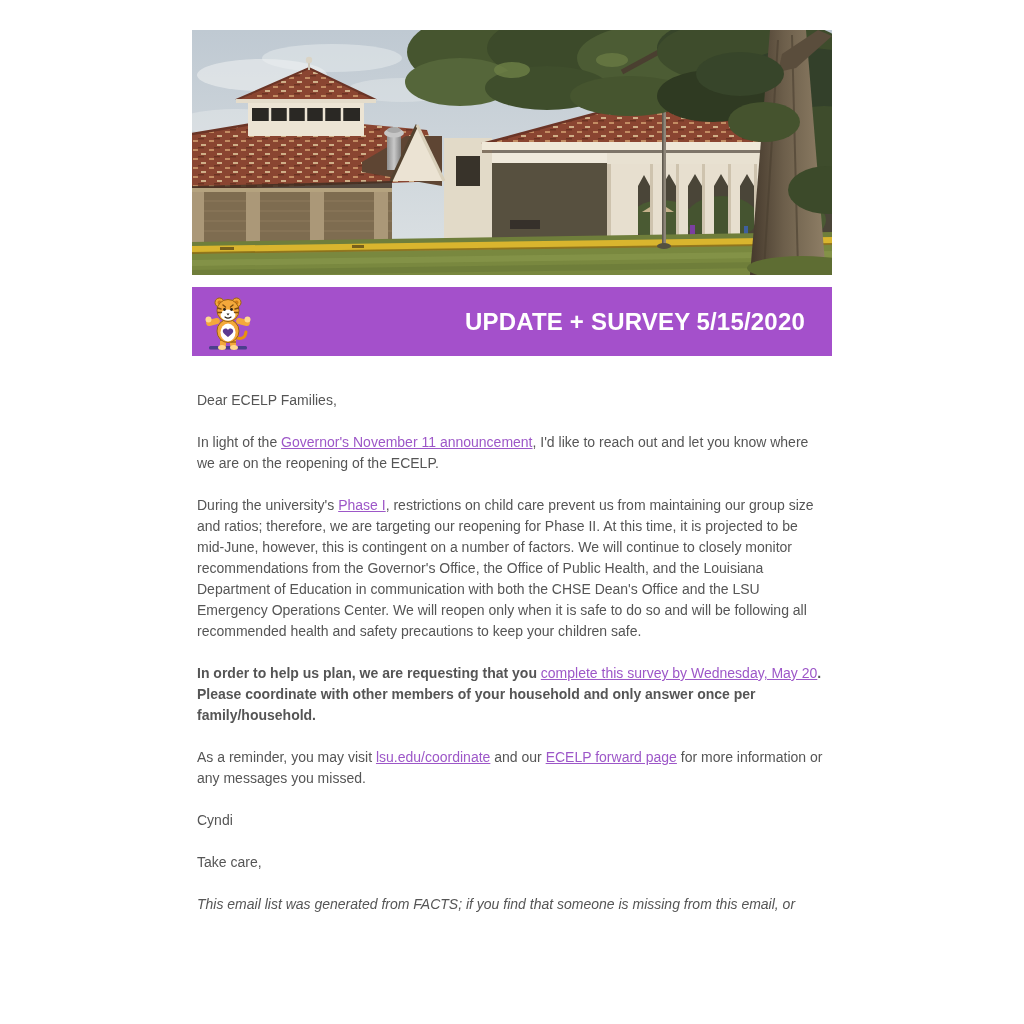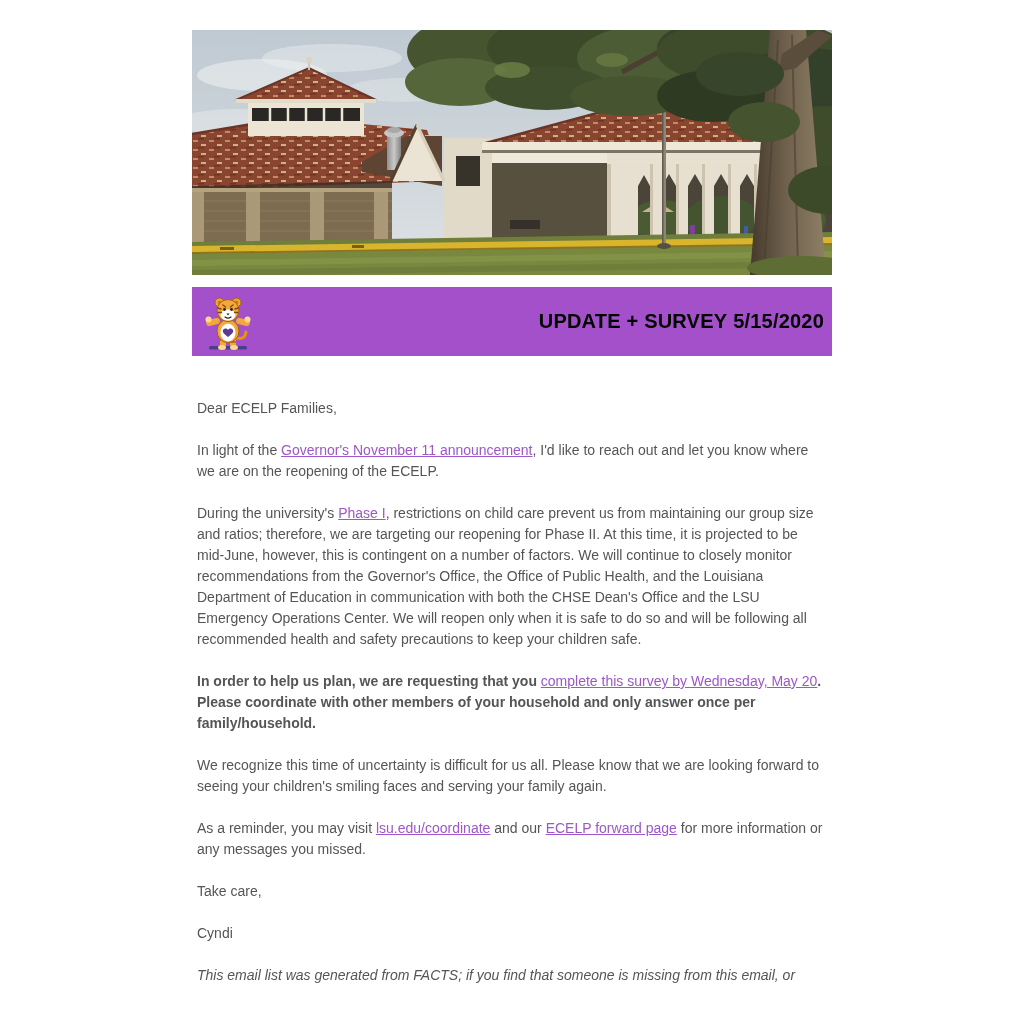--- a/index.html
+++ b/index.html
@@ -10,29 +10,29 @@
   .email{width:640px;margin:0 auto;padding-top:30px;}
   .hero{width:640px;height:245px;display:block;}
   .hero svg{display:block;}
   .spacer{height:12px;}
   .banner{
     height:69px;display:flex;align-items:center;
     background:#a450cb;
   }
   .mascot{width:48px;height:58px;margin-left:12px;margin-top:2px;flex:0 0 auto;}
   .banner-title{
-    margin-left:auto;padding-right:8px;color:#000000;
-    font-size:20px;font-weight:bold;letter-spacing:.2px;white-space:nowrap;
+    margin-left:auto;padding-right:27px;color:#ffffff;
+    font-size:24px;font-weight:bold;letter-spacing:.2px;white-space:nowrap;
   }
   .banner-title .main{margin-right:6px;}
   .email-body{
     padding:30px 5px 0 5px;
     font-size:14px;line-height:21px;color:#555555;
   }
-  .para{margin:12px 0 21px 0;}
+  .para{margin:4px 0 21px 0;}
   .p-bold{font-weight:bold;}
   .p-bold a{font-weight:normal;}
   .p-italic{font-style:italic;}
   .p-signature{margin-top:-11px;}
   .email-body a{color:var(--link,#9d57c8);text-decoration:underline;cursor:pointer;}
   .divider{width:46px;border-top:1px solid #979797;margin:6px 0 10px 0;}
 </style>
 </head>
 <body>
 
@@ -261,20 +261,19 @@
     <div class="banner-title">
       <span class="main">UPDATE + SURVEY</span><span>5/15/2020</span>
     </div>
   </div>
 
   <div class="email-body" style="color: rgb(85, 85, 85);">
       <div class="para p-normal">Dear ECELP Families,</div>
       <div class="para p-normal">In light of the <a href="#">Governor's November 11 announcement</a>, I'd like to reach out and let you know where we are on the reopening of the ECELP.</div>
       <div class="para p-normal">During the university's <a href="#">Phase I</a>, restrictions on child care prevent us from maintaining our group size and ratios; therefore, we are targeting our reopening for Phase II. At this time, it is projected to be mid-June, however, this is contingent on a number of factors. We will continue to closely monitor recommendations from the Governor's Office, the Office of Public Health, and the Louisiana Department of Education in communication with both the CHSE Dean's Office and the LSU Emergency Operations Center. We will reopen only when it is safe to do so and will be following all recommended health and safety precautions to keep your children safe.</div>
       <div class="para p-bold">In order to help us plan, we are requesting that you <a href="#">complete this survey by Wednesday, May 20</a>. Please coordinate with other members of your household and only answer once per family/household.</div>
-      <div class="para p-normal">We recognize this time of uncertainty is difficult for us all. Please know that we are looking forward to seeing your children's smiling faces and serving your family again.</div>
       <div class="para p-normal">As a reminder, you may visit <a href="#">lsu.edu/coordinate</a> and our <a href="#">ECELP forward page</a> for more information or any messages you missed.</div>
+      <div class="para p-normal">Cyndi</div>
       <div class="para p-normal">Take care,</div>
-      <div class="para p-normal">Cyndi</div>
       <div class="para p-italic">This email list was generated from FACTS; if you find that someone is missing from this email, or</div>
     </div>
 
 </div>
 
 </body></html>

